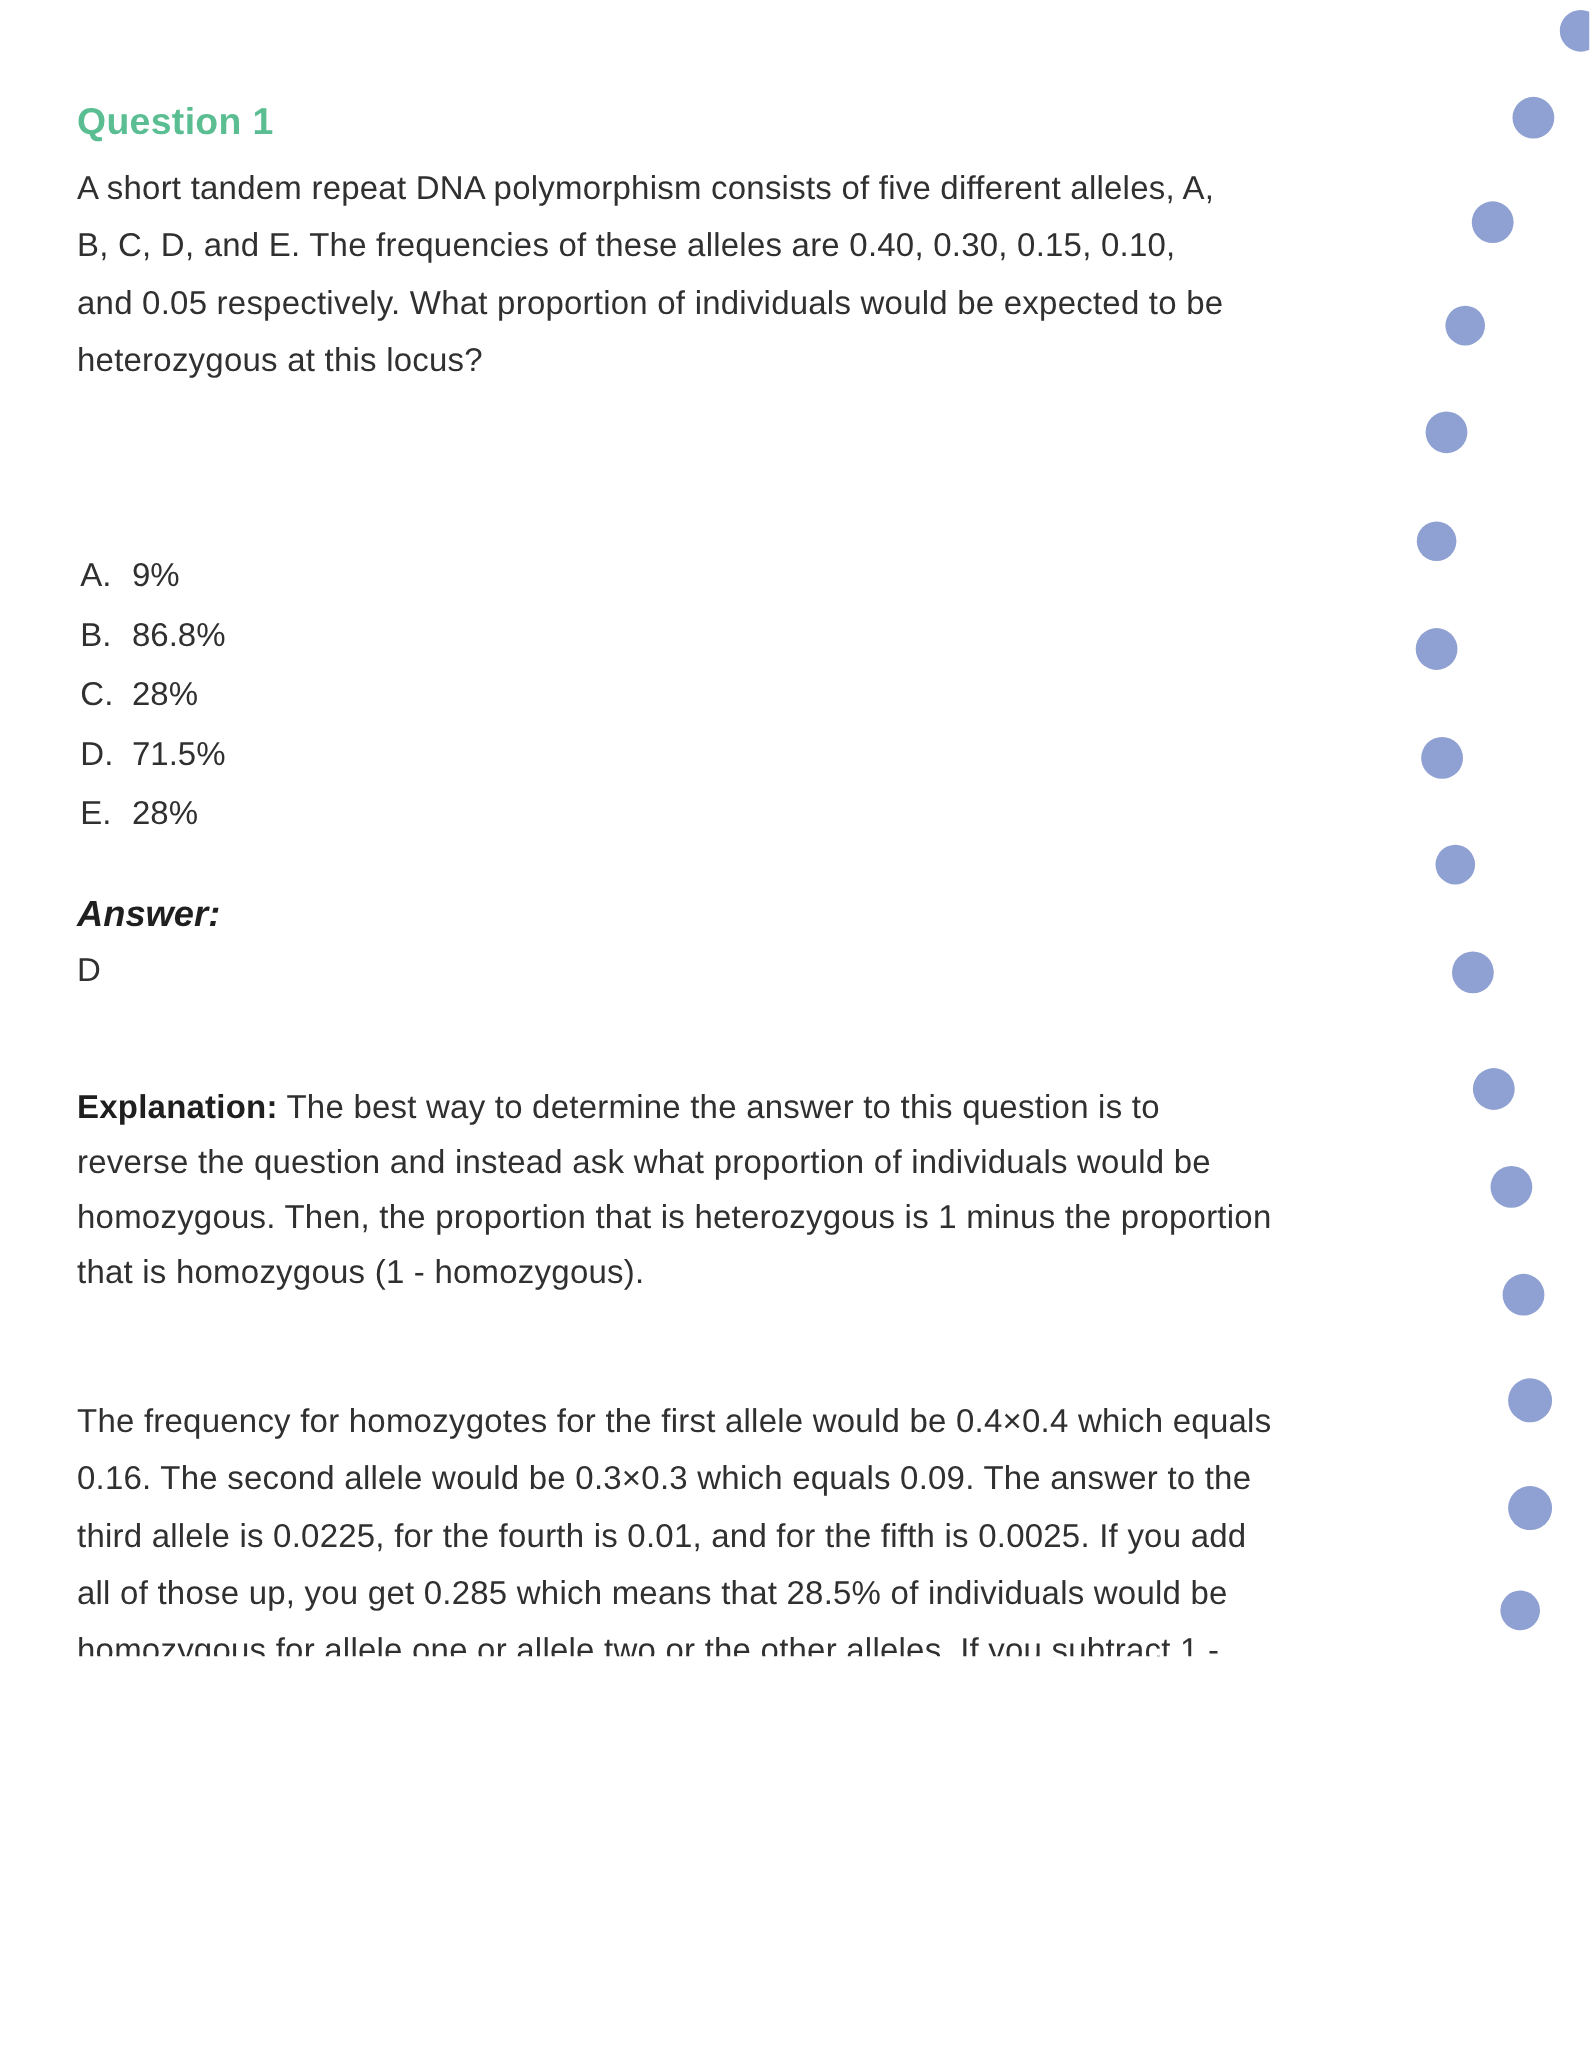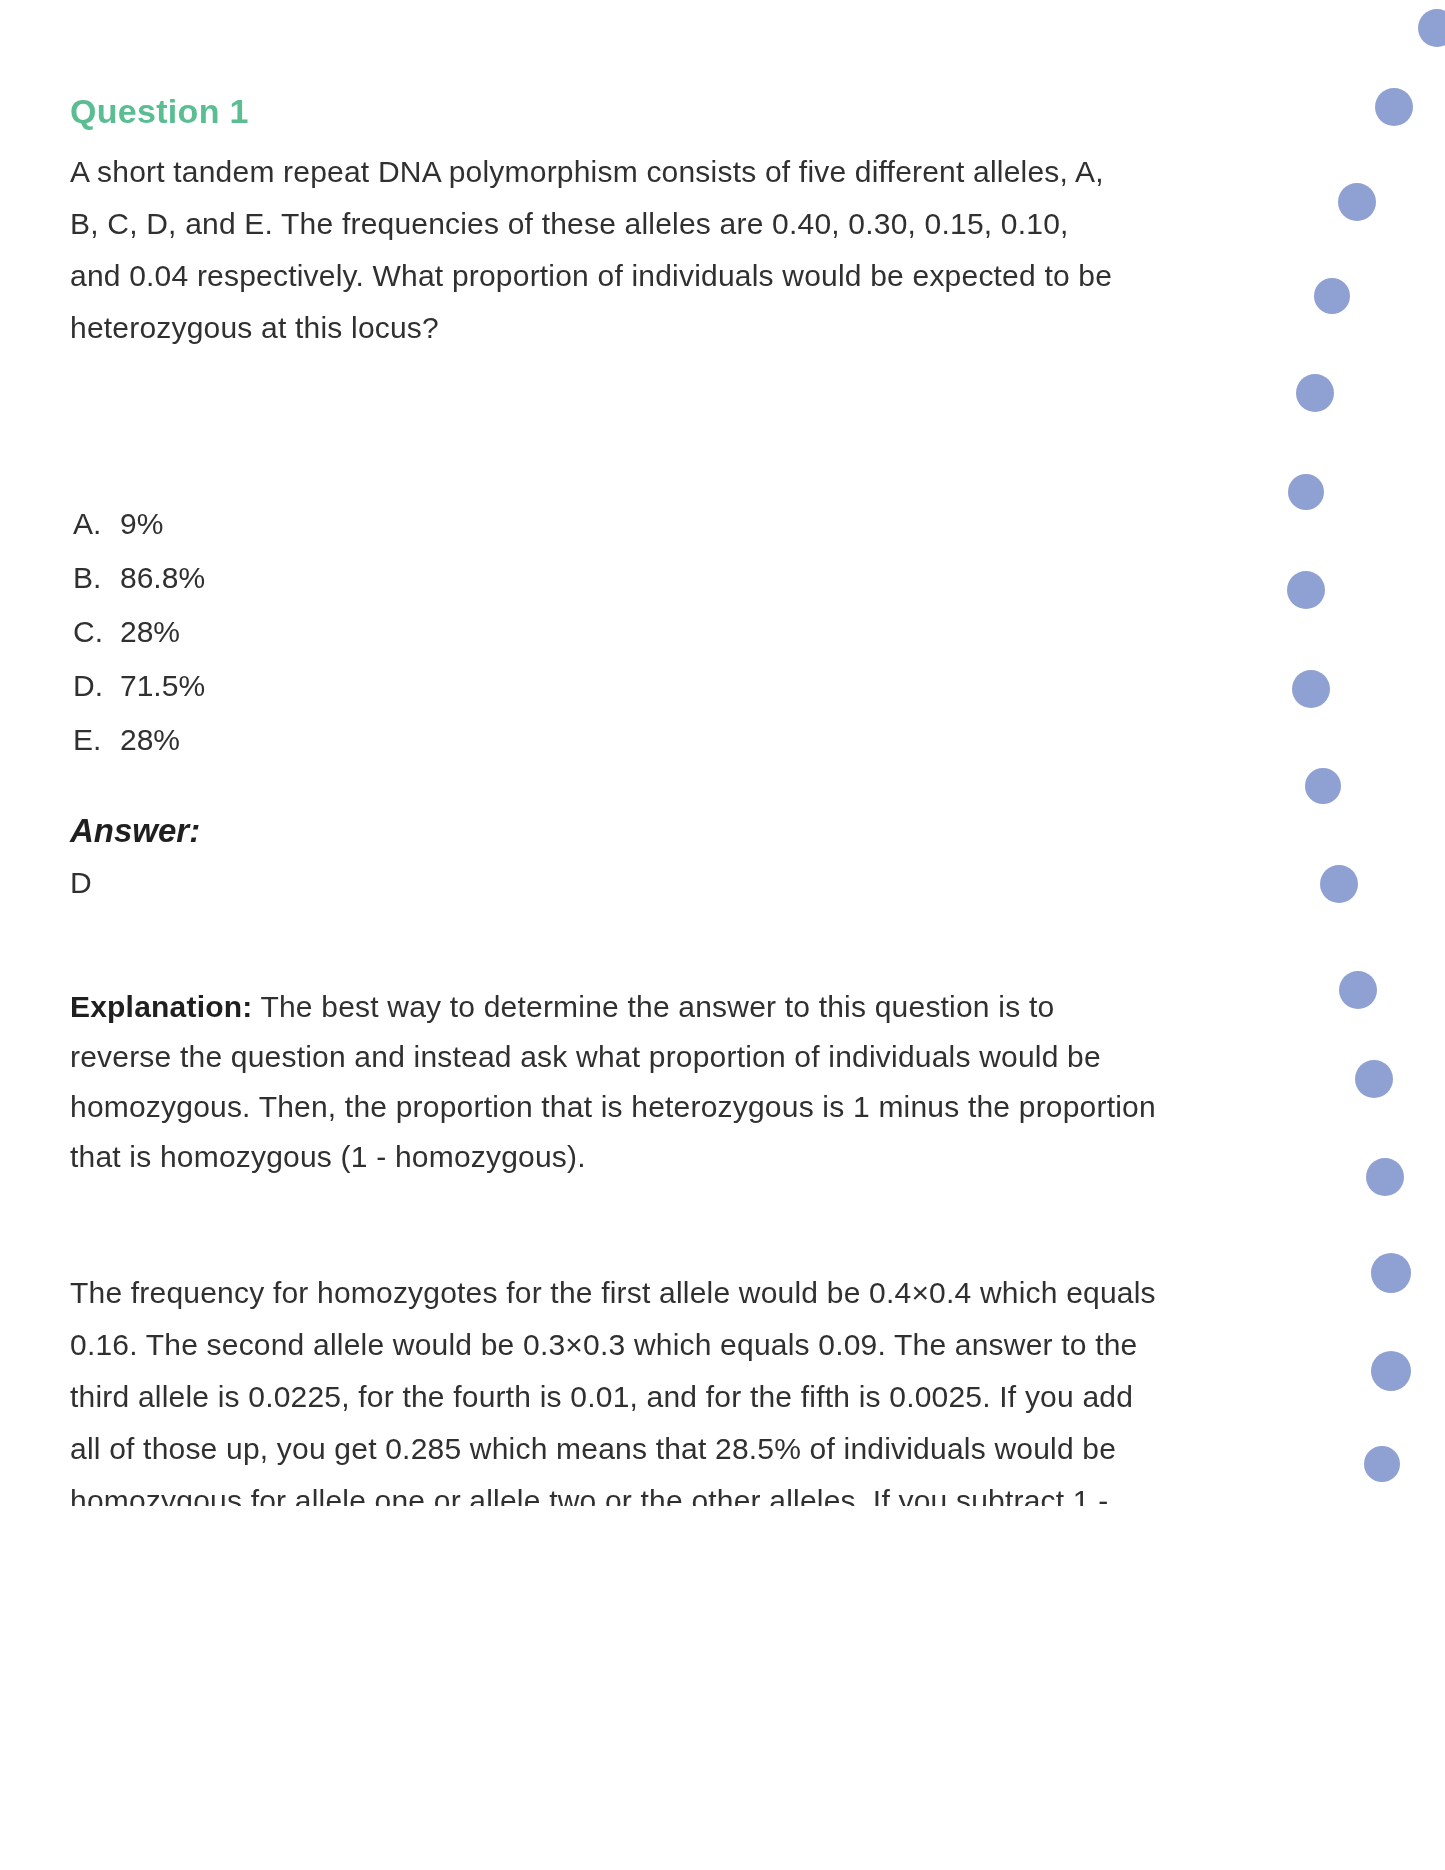--- a/index.html
+++ b/index.html
@@ -127,21 +127,21 @@
       <div class="dot" style="left: 1371px; top: 1351px; height: 40px; width: 40px; background: rgb(143, 160, 210);"></div>
       <div class="dot" style="left: 1364px; top: 1446px; height: 36px; width: 36px; background: rgb(143, 160, 210);"></div>
       <div class="dot" style="left: 1345px; top: 1550px; height: 40px; width: 40px; background: rgb(143, 160, 210);"></div>
       <div class="dot" style="left: 1322px; top: 1645px; height: 38px; width: 38px; background: rgb(143, 160, 210);"></div>
       <div class="dot" style="left: 1284px; top: 1736px; height: 40px; width: 40px; background: rgb(143, 160, 210);"></div>
       <div class="dot" style="left: 1236px; top: 1822px; height: 36px; width: 36px; background: rgb(143, 160, 210);"></div>
     </div>
 
   <h1 class="q-heading" style="color: rgb(90, 190, 146);">Question 1</h1>
 
-  <p class="q-body">A short tandem repeat DNA polymorphism consists of five different alleles, A, B, C, D, and E. The frequencies of these alleles are 0.40, 0.30, 0.15, 0.10, and 0.04 respectively. What proportion of individuals would be expected to be heterozygous at this locus?</p>
+  <p class="q-body">A short tandem repeat DNA polymorphism consists of five different alleles, A, B, C, D, and E. The frequencies of these alleles are 0.40, 0.30, 0.15, 0.10, and 0.05 respectively. What proportion of individuals would be expected to be heterozygous at this locus?</p>
 
   <div class="options">
     <div class="option">
       <span class="opt-letter">A.</span>
       <span class="opt-text">9%</span>
     </div>
     <div class="option">
       <span class="opt-letter">B.</span>
       <span class="opt-text">86.8%</span>
     </div>

